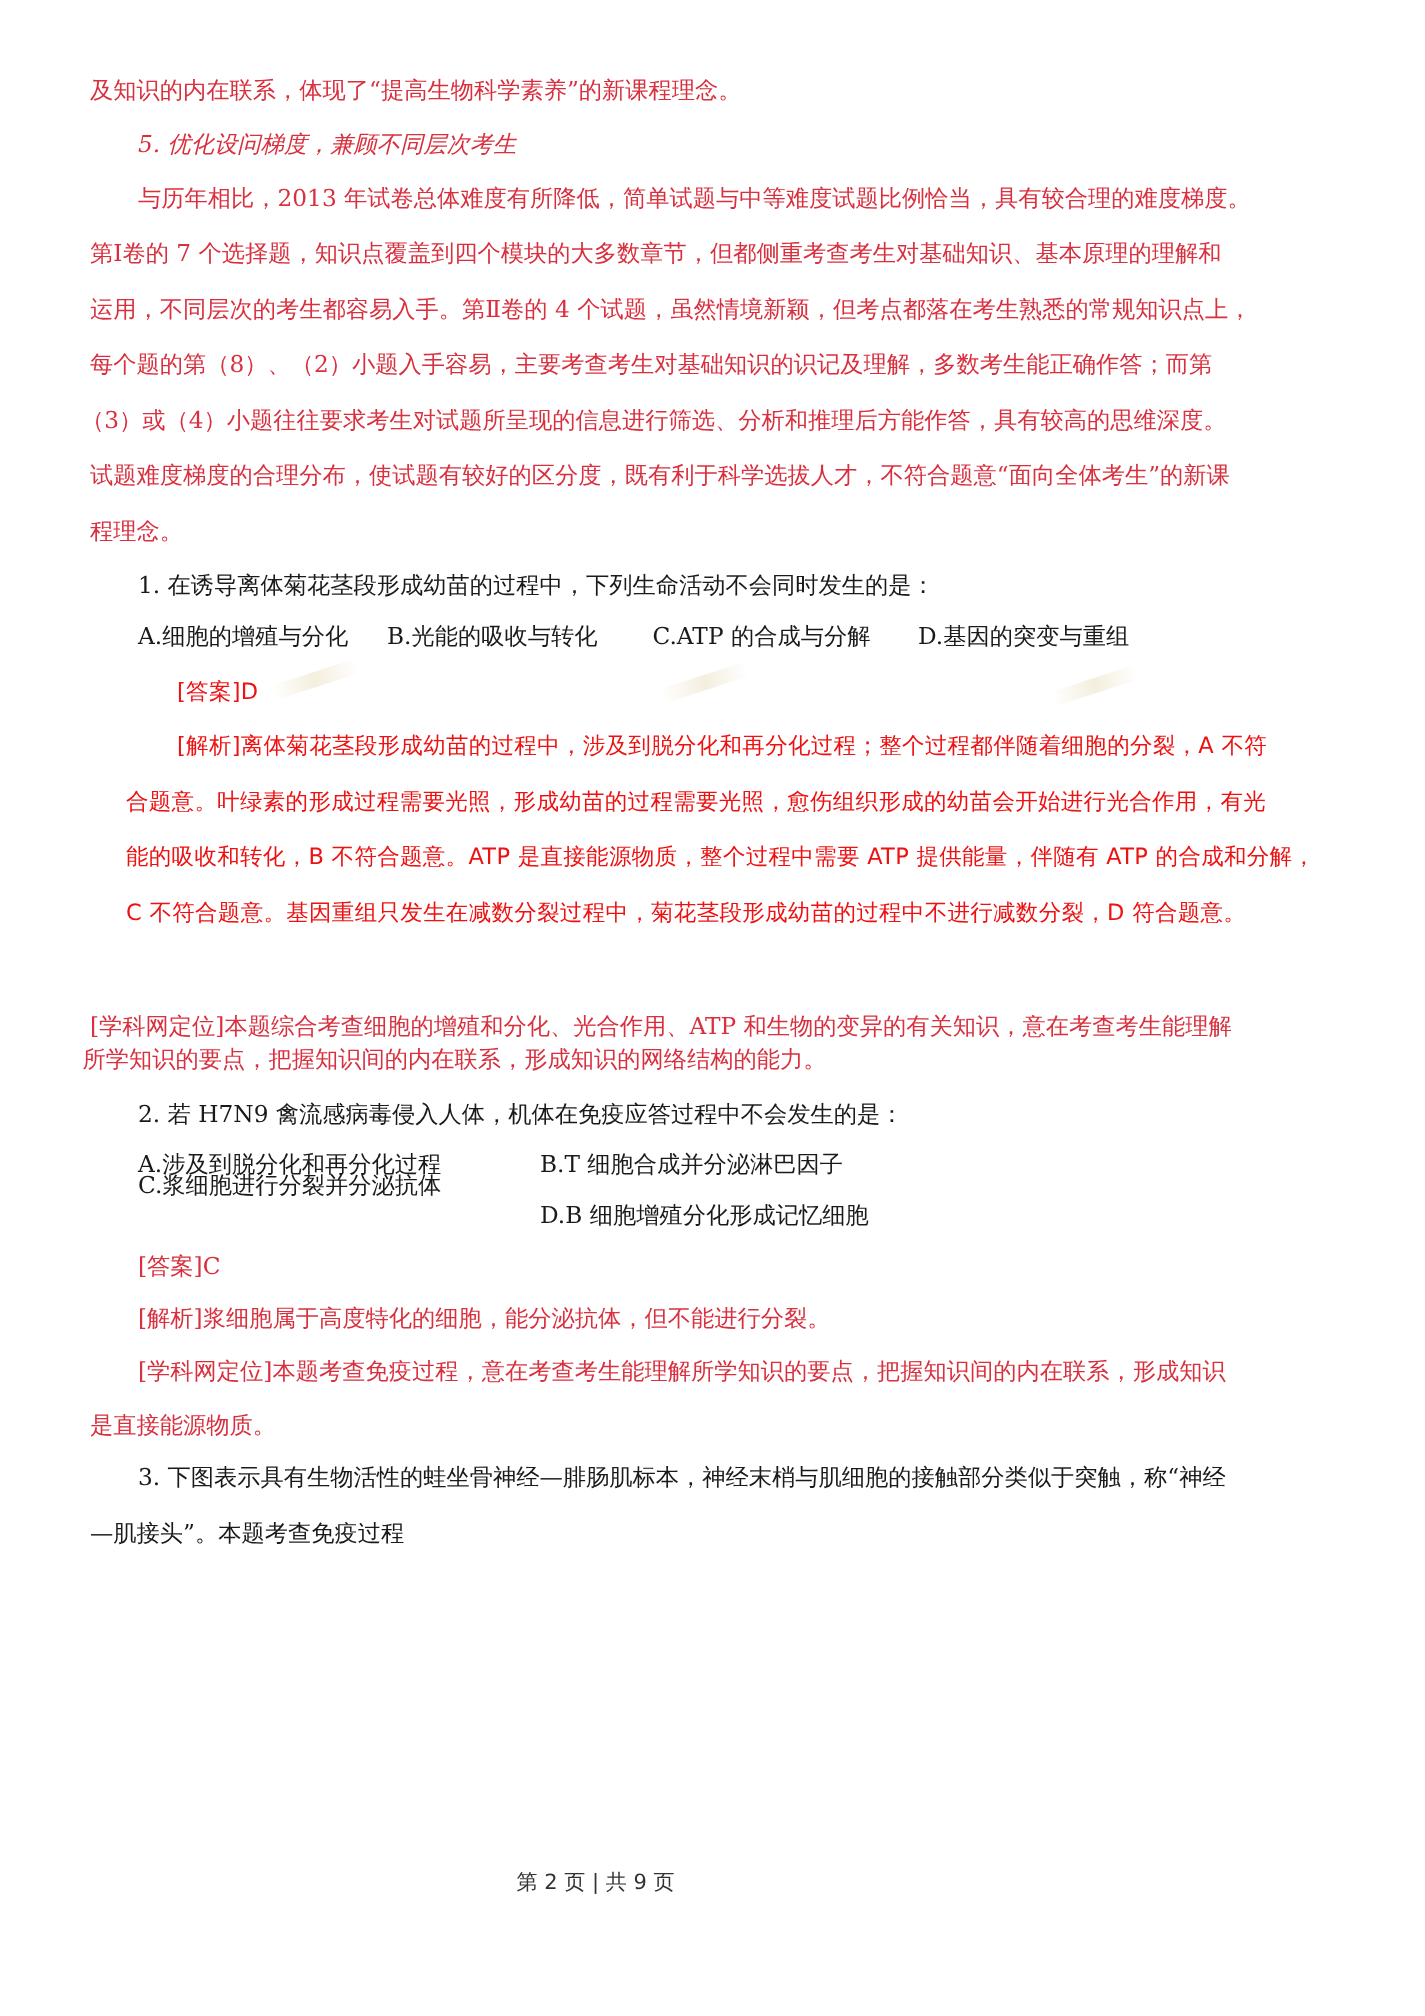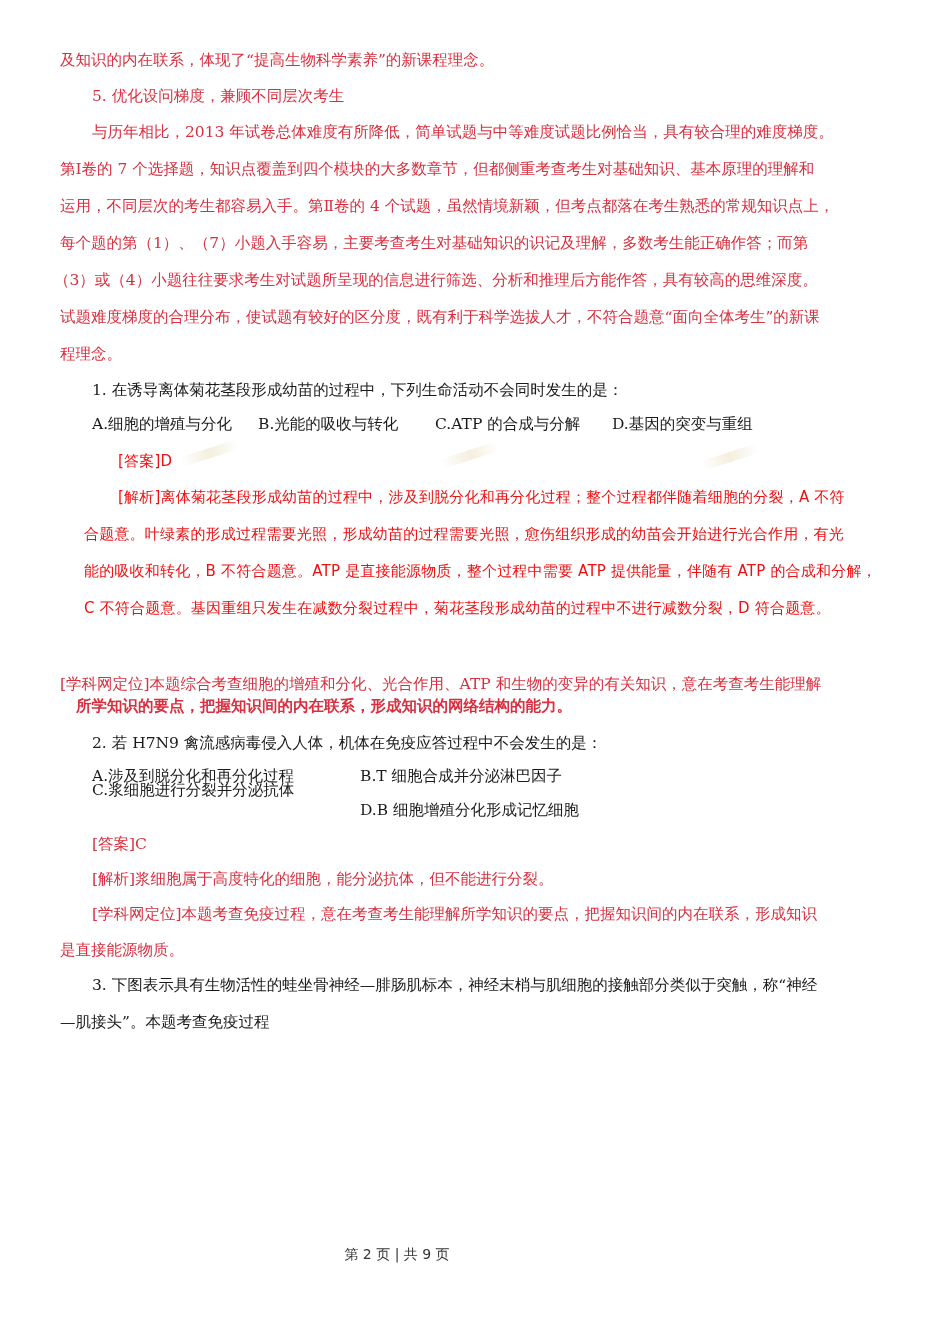--- a/index.html
+++ b/index.html
@@ -14,25 +14,25 @@
     .wm { position: absolute; width: 60px; height: 10px; border-radius: 6px;
           background: linear-gradient(90deg, rgba(240,230,200,0), rgba(235,225,195,0.55), rgba(240,230,200,0));
           transform: rotate(-18deg); }
   </style>
 </head>
 <body>
 
 <div>
 
   <div class="line red" style="left:60px;top:50px;">及知识的内在联系，体现了“提高生物科学素养”的新课程理念。</div>
-  <div class="line red" style="left:92px;top:86px;">5. 优化设问梯度，兼顾不同层次考生</div>
+  <div class="line red" style="left:92px;top:86px;font-style:italic;">5. 优化设问梯度，兼顾不同层次考生</div>
   <div class="line red" style="left:92px;top:122px;">与历年相比，2013 年试卷总体难度有所降低，简单试题与中等难度试题比例恰当，具有较合理的难度梯度。</div>
   <div class="line red" style="left:60px;top:159px;">第Ⅰ卷的 7 个选择题，知识点覆盖到四个模块的大多数章节，但都侧重考查考生对基础知识、基本原理的理解和</div>
   <div class="line red" style="left:60px;top:196px;">运用，不同层次的考生都容易入手。第Ⅱ卷的 4 个试题，虽然情境新颖，但考点都落在考生熟悉的常规知识点上，</div>
-  <div class="line red" style="left:60px;top:233px;">每个题的第（1）、（7）小题入手容易，主要考查考生对基础知识的识记及理解，多数考生能正确作答；而第</div>
+  <div class="line red" style="left:60px;top:233px;">每个题的第（8）、（2）小题入手容易，主要考查考生对基础知识的识记及理解，多数考生能正确作答；而第</div>
   <div class="line red" style="left:54px;top:270px;">（3）或（4）小题往往要求考生对试题所呈现的信息进行筛选、分析和推理后方能作答，具有较高的思维深度。</div>
   <div class="line red" style="left:60px;top:307px;">试题难度梯度的合理分布，使试题有较好的区分度，既有利于科学选拔人才，不符合题意“面向全体考生”的新课</div>
   <div class="line red" style="left:60px;top:344px;">程理念。</div>
 
   <div class="line black" style="left:92px;top:380px;">1. 在诱导离体菊花茎段形成幼苗的过程中，下列生命活动不会同时发生的是：</div>
   <div class="line black" style="left:92px;top:414px;">A.细胞的增殖与分化</div>
   <div class="line black" style="left:258px;top:414px;">B.光能的吸收与转化</div>
   <div class="line black" style="left:435px;top:414px;">C.ATP 的合成与分解</div>
   <div class="line black" style="left:612px;top:414px;">D.基因的突变与重组</div>
 
@@ -40,21 +40,21 @@
   <div class="wm" style="left:440px;top:450px;"></div>
   <div class="wm" style="left:700px;top:452px;"></div>
 
   <div class="line bright" style="left:118px;top:451px;">[答案]D</div>
   <div class="line bright" style="left:118px;top:487px;">[解析]离体菊花茎段形成幼苗的过程中，涉及到脱分化和再分化过程；整个过程都伴随着细胞的分裂，A 不符</div>
   <div class="line bright" style="left:84px;top:524px;">合题意。叶绿素的形成过程需要光照，形成幼苗的过程需要光照，愈伤组织形成的幼苗会开始进行光合作用，有光</div>
   <div class="line bright" style="left:84px;top:561px;">能的吸收和转化，B 不符合题意。ATP 是直接能源物质，整个过程中需要 ATP 提供能量，伴随有 ATP 的合成和分解，</div>
   <div class="line bright" style="left:84px;top:598px;">C 不符合题意。基因重组只发生在减数分裂过程中，菊花茎段形成幼苗的过程中不进行减数分裂，D 符合题意。</div>
 
   <div class="line red" style="left:60px;top:674px;">[学科网定位]本题综合考查细胞的增殖和分化、光合作用、ATP 和生物的变异的有关知识，意在考查考生能理解</div>
-  <div class="line red" style="left:76px;top:696px;font-weight:bold;">所学知识的要点，把握知识间的内在联系，形成知识的网络结构的能力。</div>
+  <div class="line red" style="left:55px;top:696px;">所学知识的要点，把握知识间的内在联系，形成知识的网络结构的能力。</div>
 
   <div class="line black" style="left:92px;top:733px;">2. 若 H7N9 禽流感病毒侵入人体，机体在免疫应答过程中不会发生的是：</div>
   <div class="line black" style="left:92px;top:766px;">A.涉及到脱分化和再分化过程</div>
   <div class="line black" style="left:360px;top:766px;">B.T 细胞合成并分泌淋巴因子</div>
   <div class="line black" style="left:92px;top:780px;text-align:center;">C.浆细胞进行分裂并分泌抗体</div>
   <div class="line black" style="left:360px;top:800px;">D.B 细胞增殖分化形成记忆细胞</div>
   <div class="line red" style="left:92px;top:834px;">[答案]C</div>
   <div class="line red" style="left:92px;top:869px;text-align:right;">[解析]浆细胞属于高度特化的细胞，能分泌抗体，但不能进行分裂。</div>
   <div class="line red" style="left:92px;top:904px;">[学科网定位]本题考查免疫过程，意在考查考生能理解所学知识的要点，把握知识间的内在联系，形成知识</div>
   <div class="line red" style="left:60px;top:940px;">是直接能源物质。</div>

